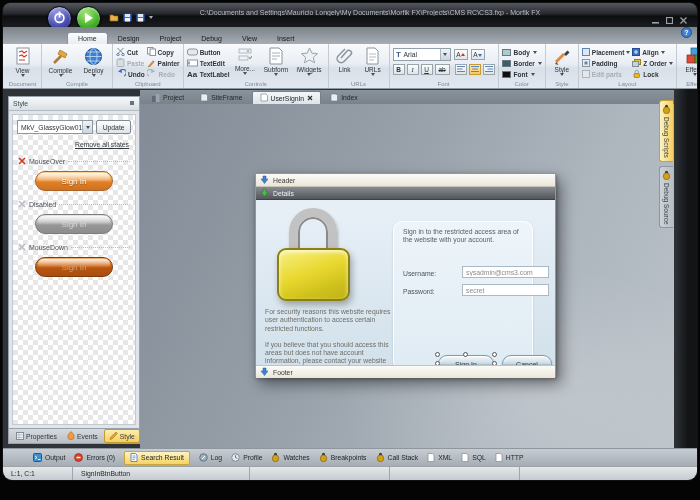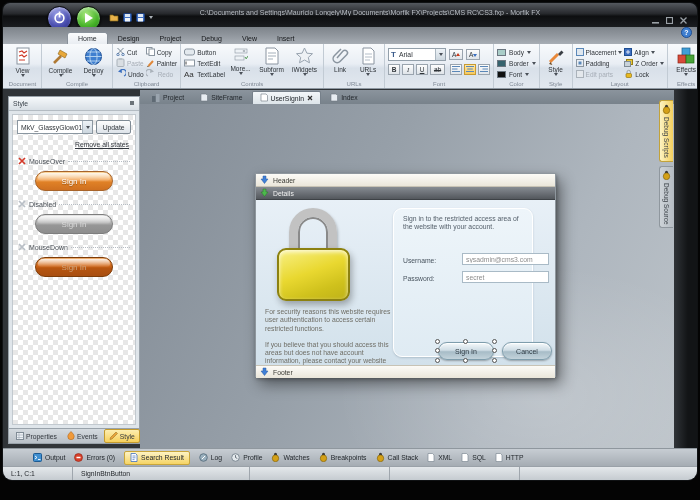--- a/index.html
+++ b/index.html
@@ -24,21 +24,21 @@
   .rtab{padding:2px 10px 2px;font-size:7px;color:#16181b;}
   .rtab.active{background:linear-gradient(#fbfcfd,#e9edf2);border:1px solid #8a929b;border-bottom:none;
     border-radius:3px 3px 0 0;color:#2a2e33;}
   .helpwrap{margin-left:auto;margin-right:5px;margin-bottom:2px;}
   
   .ribbon{position:absolute;left:0;top:41px;right:0;height:45px;display:flex;padding:0 1px;
     background:linear-gradient(#f8fafc,#e9eef4 45%,#d8e0e9 55%,#e2e8ef);border-bottom:1px solid #8f99a3;}
   .rgroup{position:relative;border-right:1px solid #c2cbd4;padding:2px 3px 10px;display:flex;align-items:flex-start;gap:2px;}
   .glabel{position:absolute;bottom:1px;left:0;right:0;text-align:center;font-size:6px;color:#7f8894;}
   .bigbtn{display:flex;flex-direction:column;align-items:center;width:31px;font-size:6.5px;color:#2e3338;padding-top:1px;line-height:7px;}
-  .scol{display:flex;flex-direction:column;justify-content:space-between;height:33px;padding-top:1px;}
+  .scol{display:flex;flex-direction:column;justify-content:space-between;height:33px;padding-top:1px;font-weight:bold;}
   .sbtn{display:flex;align-items:center;gap:2px;font-size:6.5px;color:#2e3338;height:10px;white-space:nowrap;}
   .dis{color:#a6adb6 !important;}
   .car{width:0;height:0;border-left:2.5px solid transparent;border-right:2.5px solid transparent;border-top:3px solid #4a5058;}
   .combo{display:flex;align-items:center;border:1px solid #93a0ab;background:#fff;height:13px;font-size:6.8px;color:#2e3338;padding-left:2px;}
   .combocar{margin-left:auto;width:10px;height:100%;background:linear-gradient(#eef3f7,#ccd6de);border-left:1px solid #aab6c0;
     display:flex;align-items:center;justify-content:center;}
   .minibtn{width:12px;height:11px;border:1px solid #9aa4ae;background:linear-gradient(#fdfdfd,#dfe4e9);
     display:flex;align-items:center;justify-content:center;font-size:6.5px;color:#2e3338;}
   .minibtn.on{background:linear-gradient(#ffe9a8,#f7c95e);border-color:#c89a30;}
   .swrow{display:flex;align-items:center;gap:3px;font-size:6.5px;color:#2e3338;height:10px;}
@@ -84,21 +84,21 @@
   .canvasglow{position:absolute;left:30%;top:40%;right:0;bottom:0;
     background:radial-gradient(ellipse at 65% 75%,rgba(255,255,255,.18),rgba(255,255,255,0) 60%);}
   
   .form{position:absolute;left:115px;top:69px;width:301px;height:204px;background:#e7eef3;border:1px solid #8f979e;
     box-shadow:5px 7px 14px rgba(0,0,0,.45),1px 2px 4px rgba(0,0,0,.3);}
   .fbar{position:absolute;left:0;right:0;height:13px;display:flex;align-items:center;gap:4px;padding:0 4px;font-size:6.8px;}
   .fbar.light{background:linear-gradient(#fcfbf7,#eae6da);color:#3a3a33;border-bottom:1px solid #c8c3b5;}
   .fbar.dark{background:linear-gradient(#878c92,#53575c);color:#f2f2f2;border-bottom:1px solid #3e4246;}
   .fbody{position:absolute;left:0;right:0;top:26px;height:165px;background:linear-gradient(#e8f0f7,#d2e1eb);}
   .para{position:absolute;left:9px;top:108px;width:128px;font-size:6.8px;line-height:8.3px;color:#6f6e66;}
-  .rpanel{position:absolute;left:137px;top:8px;width:140px;height:149px;background:linear-gradient(#eef5fa,#dfebf3);
+  .rpanel{position:absolute;left:137px;top:21px;width:140px;height:149px;background:linear-gradient(#eef5fa,#dfebf3);
     border:1px solid #fff;border-radius:9px;box-shadow:0 1px 2px rgba(90,110,125,.3);}
   .intro{position:absolute;left:9px;top:6px;right:5px;font-size:6.8px;line-height:8.4px;color:#55606b;}
   .flabel{position:absolute;font-size:6.8px;color:#49545f;}
   .finput{position:absolute;height:12px;background:#fff;border:1px solid #a9bac6;font-size:6.8px;color:#8d8d8d;padding:0 3px;}
   .glassbtn{position:absolute;height:18px;border:1px solid #7e9dac;border-radius:9px;font-size:7px;color:#2f3b44;
     background:linear-gradient(#f5f9fb,#cfdde5 45%,#a7bcc7 55%,#c3d3db);
     box-shadow:inset 0 1px 1px #fff,0 1px 2px rgba(0,0,0,.3);display:flex;align-items:center;justify-content:center;}
   .selwrap{position:absolute;left:41px;top:130px;width:62px;height:24px;}
   .handle{position:absolute;width:5px;height:5px;border-radius:50%;background:#fff;border:1px solid #555;}
   

